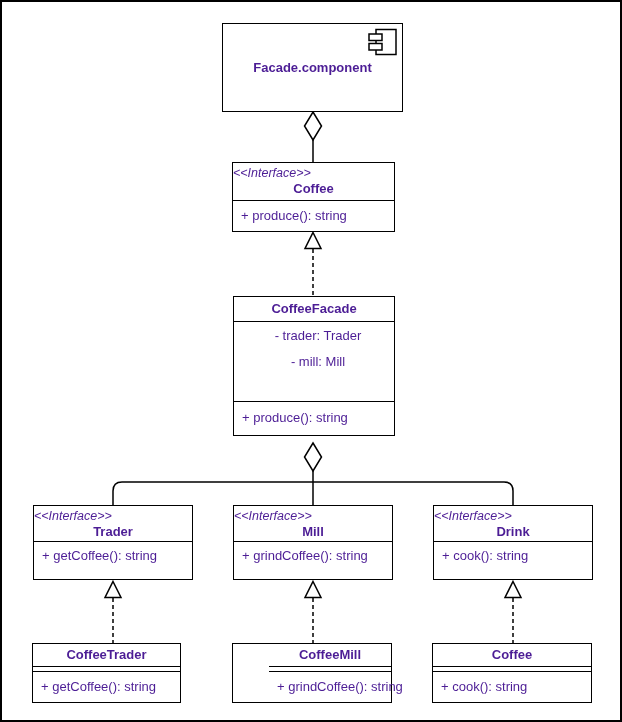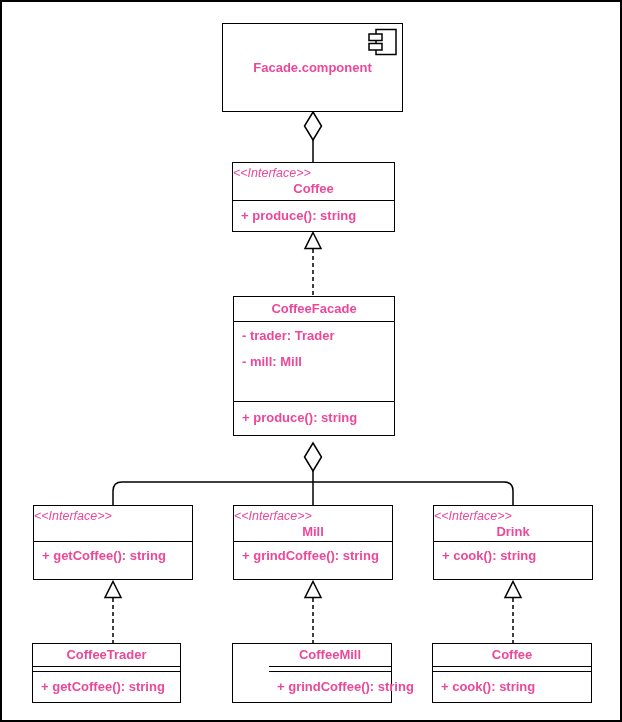--- a/index.html
+++ b/index.html
@@ -4,21 +4,21 @@
 <style>
   html, body { margin: 0; padding: 0; background: #ffffff; }
   .canvas {
     position: relative;
     width: 622px;
     height: 722px;
     background: #ffffff;
     border: 2px solid #000000;
     box-sizing: border-box;
     font-family: "Liberation Sans", sans-serif;
-    color: #ec4899;
+    color: #4c1d95;
     overflow: hidden;
   }
   .canvas *, .canvas *::before, .canvas *::after { box-sizing: border-box; }
 
   svg.edges {
     position: absolute;
     left: 0; top: 0;
     width: 622px; height: 722px;
     pointer-events: none;
   }
@@ -48,21 +48,20 @@
     font-size: 12.5px;
     font-style: italic;
     text-align: left;
     line-height: 15px;
   }
   .member {
     font-size: 13px;
     line-height: 15px;
     padding-left: 8px;
     white-space: nowrap;
-    font-weight: bold;
   }
 
   
   .iface-head {
     height: 36px;
     border-bottom: 1.5px solid #000000;
     padding-top: 3px;
   }
   .iface-body { padding-top: 6px; }
 
@@ -83,20 +82,21 @@
     height: 25px;
     border-bottom: 1.5px solid #000000;
     display: flex;
     align-items: center;
     justify-content: center;
   }
   .cf-attrs {
     height: 80px;
     border-bottom: 1.5px solid #000000;
     padding-top: 1px;
+    text-align: center;
   }
   .cf-attrs .member { line-height: 26px; }
   .cf-methods {
     height: 31.5px;
     display: flex;
     align-items: center;
   }
 
   
   .cls-head {
@@ -177,20 +177,21 @@
       <div class="member">- mill: Mill</div>
     </div>
     <div class="cf-methods">
       <div class="member">+ produce(): string</div>
     </div>
   </div>
 
   <div class="node" style="left:31px; top:503px; width:160px; height:75px;">
     <div class="iface-head">
       <div class="stereotype">&lt;&lt;Interface&gt;&gt;</div>
+      <div class="node-title">Trader</div>
     </div>
     <div class="iface-body">
       <div class="member">+ getCoffee(): string</div>
     </div>
   </div>
 
   <div class="node" style="left:231px; top:503px; width:160px; height:75px;">
     <div class="iface-head">
       <div class="stereotype">&lt;&lt;Interface&gt;&gt;</div>
       <div class="node-title">Mill</div>

